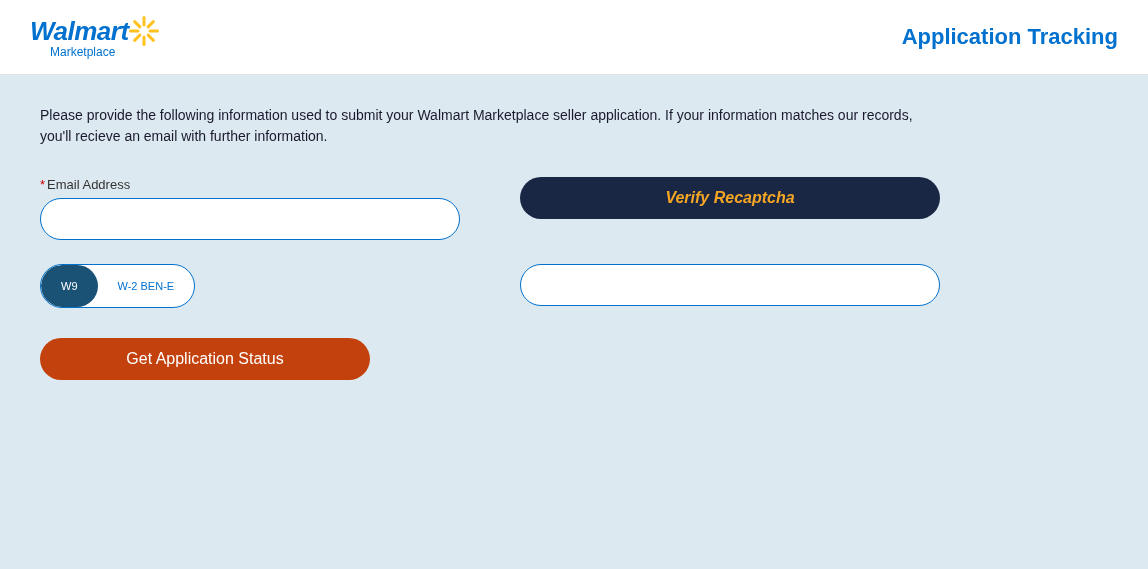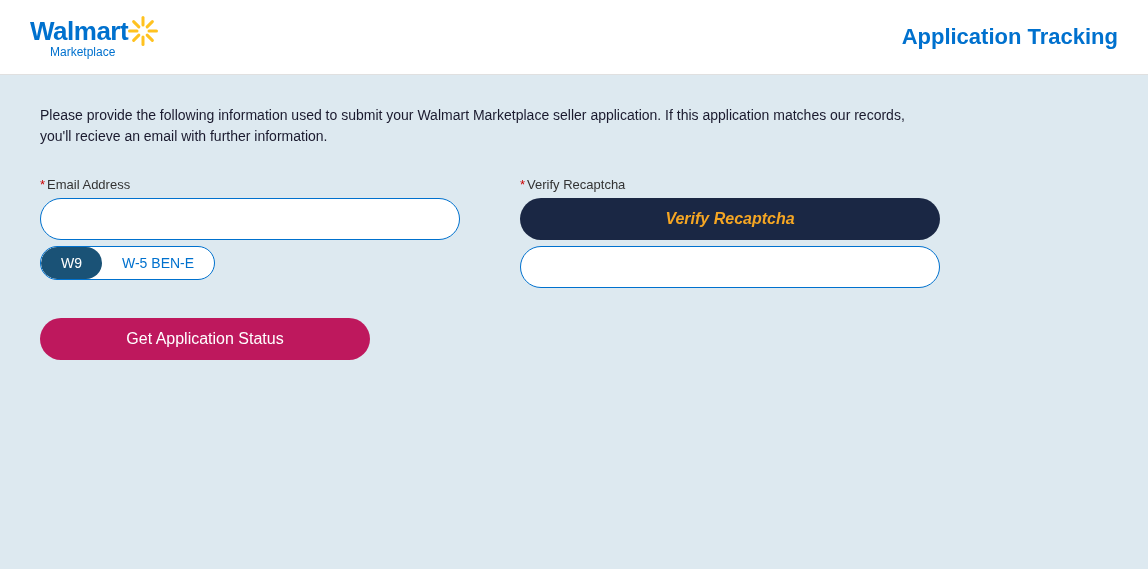--- a/index.html
+++ b/index.html
@@ -35,20 +35,21 @@
     .logo-top {
       display: flex;
       align-items: center;
     }
 
     .logo-walmart-text {
       font-size: 26px;
       font-weight: bold;
       color: #0071ce;
       letter-spacing: -0.5px;
+      font-style: italic;
     }
 
     .logo-marketplace {
       font-size: 12px;
       color: #0071ce;
       margin-top: -2px;
       margin-left: 20px;
     }
 
     .app-tracking-title {
@@ -71,21 +72,21 @@
       max-width: 900px;
       line-height: 1.5;
       margin-bottom: 30px;
       font-weight: 500;
     }
 
     
     .form-grid {
       display: grid;
       grid-template-columns: 1fr 1fr;
-      gap: 6px 60px;
+      gap: 24px 60px;
       max-width: 900px;
     }
 
     .form-group {
       display: flex;
       flex-direction: column;
     }
 
     .form-label {
       font-size: 13px;
@@ -134,42 +135,42 @@
     .toggle-group {
       display: flex;
       border: 1.5px solid #0071ce;
       border-radius: 50px;
       overflow: hidden;
       width: fit-content;
       background: #fff;
     }
 
     .toggle-option {
-      padding: 8px 20px;
-      font-size: 14px;
+      padding: 15px 20px;
+      font-size: 11px;
       cursor: pointer;
       background: transparent;
       border: none;
       color: #0071ce;
       font-weight: 500;
     }
 
     .toggle-option.active {
       background: #1a5276;
       color: #fff;
       border-radius: 50px;
     }
 
     
     .submit-btn-area {
       margin-top: 30px;
     }
 
     .submit-btn {
-      background: #be185d;
+      background: #c2410c;
       border: none;
       border-radius: 50px;
       padding: 12px 60px;
       font-size: 16px;
       color: #fff;
       cursor: pointer;
       min-width: 330px;
       height: 42px;
     }
 
@@ -198,42 +199,39 @@
         <line x1="14.5" y1="25.5" x2="7.5" y2="32.5" stroke="#FFC220" stroke-width="4" stroke-linecap="round"></line>
       </svg>
     </div>
     <div class="logo-marketplace">Marketplace</div>
   </div>
   <div class="app-tracking-title">Application Tracking</div>
 </header>
 
 <main class="main-content">
 
-  <p class="description-text">Please provide the following information used to submit your Walmart Marketplace seller application. If this application matches our records, you'll recieve an email with further information.</p>
+  <p class="description-text">Please provide the following information used to submit your Walmart Marketplace seller application. If your information matches our records, you'll recieve an email with further information.</p>
 
   <div class="form-grid">
 
     <div class="form-group">
       <label class="form-label">
         <span class="required-star">*</span><span>Email Address</span>
       </label>
       <input type="email" class="text-input" style="">
     </div>
 
     <div class="form-group">
-      <label class="form-label">
-        <span class="required-star">*</span><span>Verify Recaptcha</span>
-      </label>
       <button class="recaptcha-btn">Verify Recaptcha</button>
     </div>
 
     <div class="form-group">
       <div class="toggle-group">
         <button class="toggle-option active">W9</button>
-        <button class="toggle-option">W-5 BEN-E</button>
+        <button class="toggle-option">W-2 BEN-E</button>
       </div>
     </div>
 
     <div class="form-group">
       <input type="text" class="text-input" style="">
     </div>
 
   </div>
 
   <div class="submit-btn-area">

